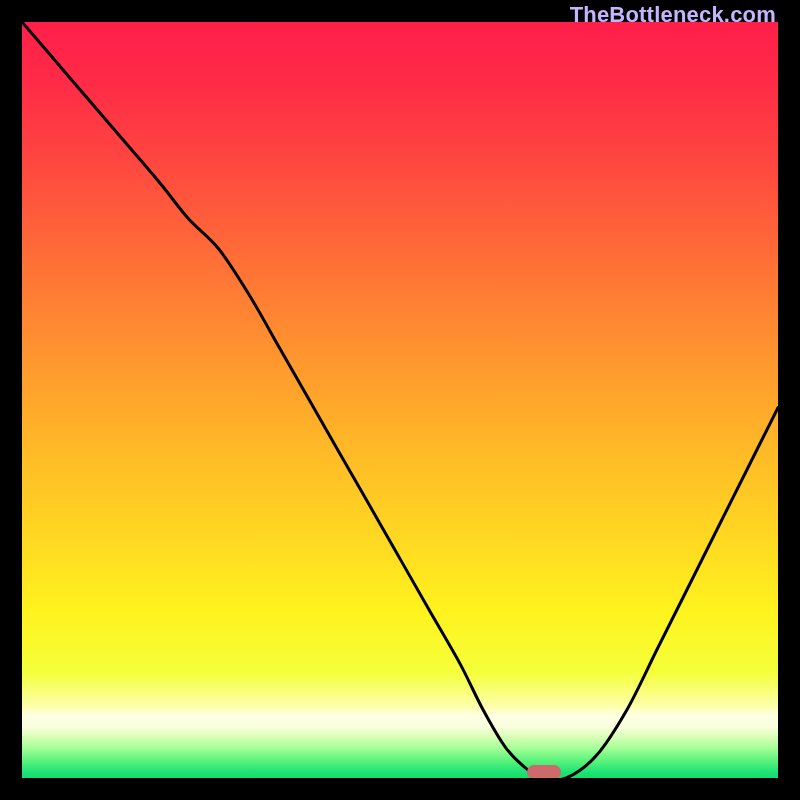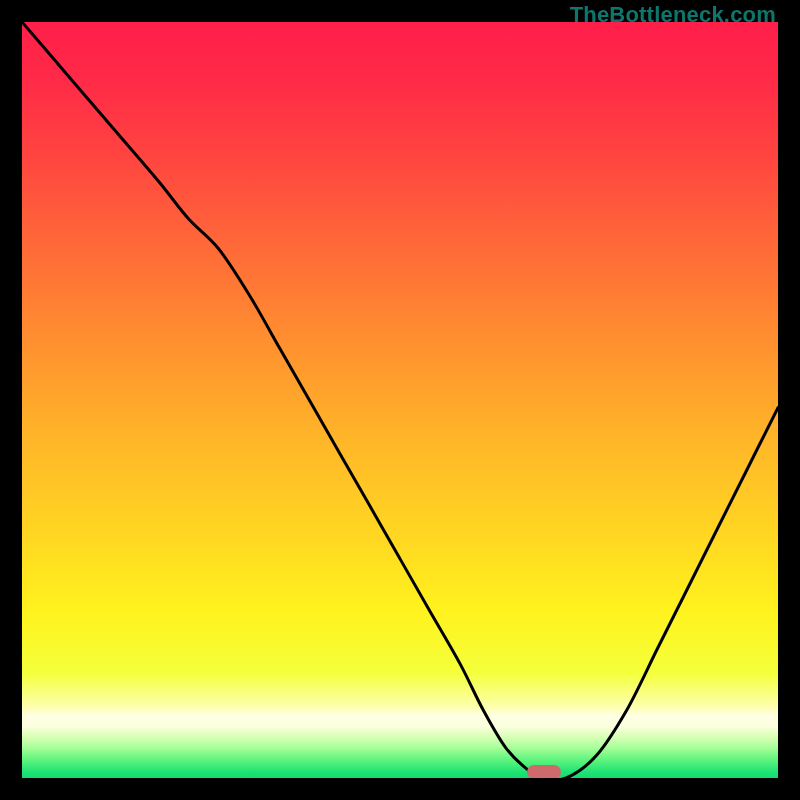--- a/index.html
+++ b/index.html
@@ -31,21 +31,21 @@
     inset: 0;
   }
   .curve-svg {
     position: absolute;
     inset: 0;
   }
   .watermark {
     position: absolute;
     top: 2px;
     right: 24px;
-    color: #0f766e;
+    color: #c4b5fd;
     font-size: 22px;
     font-weight: 600;
     letter-spacing: 0.2px;
   }
   .marker {
     position: absolute;
     width: 34px;
     height: 14px;
     border-radius: 7px;
     transform: translate(-50%, -50%);

